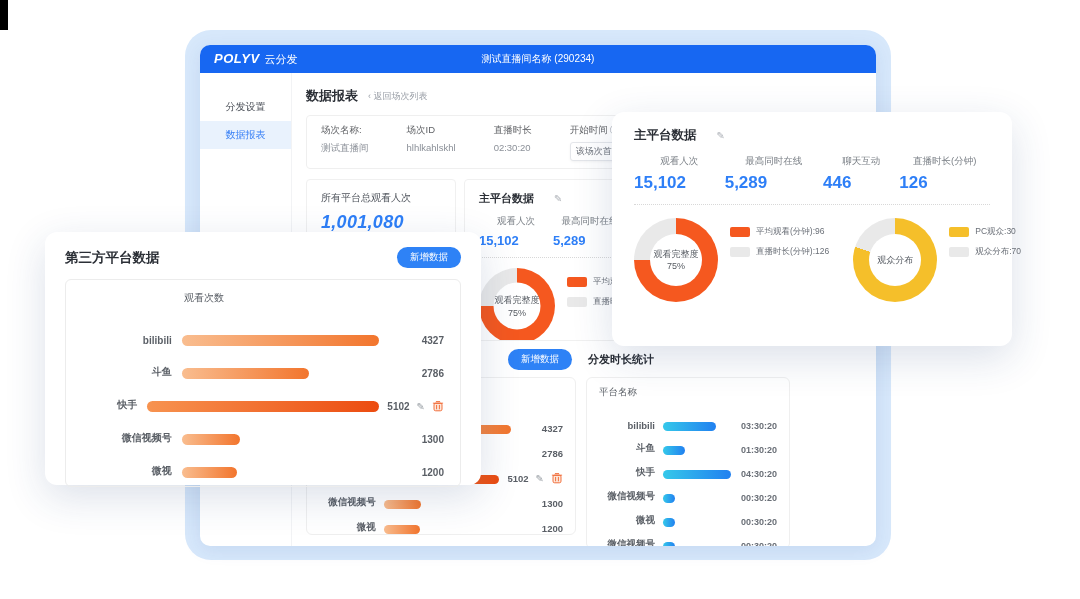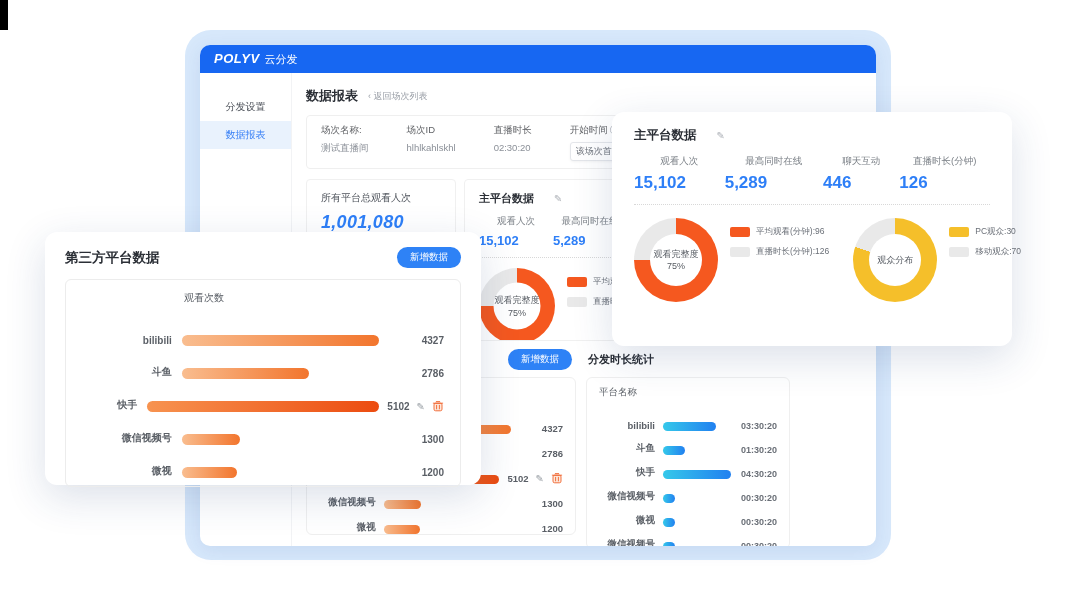--- a/index.html
+++ b/index.html
@@ -151,20 +151,21 @@
   <div class="black-strip"></div>
 
   <div class="frame">
     <div class="window">
 
       <div class="titlebar">
         <div class="brand">
           <span class="brand-main">POLYV</span>
           <span class="brand-suffix">云分发</span>
         </div>
+        <div class="titlebar-title">测试直播间名称 (290234)</div>
       </div>
 
       <div class="app-body">
         <div class="sidebar">
             <div class="side-item">分发设置</div>
             <div class="side-item active">数据报表</div>
           </div>
 
         <div class="content">
           <div class="content-inner">
@@ -482,20 +483,20 @@
               <div>观众分布</div>
             </div>
           </div>
           <div class="legend">
             <div class="legend-item">
               <span class="legend-swatch" style="background: rgb(245, 191, 42);"></span>
               <span class="legend-label">PC观众:30</span>
             </div>
             <div class="legend-item">
               <span class="legend-swatch" style="background: rgb(233, 233, 233);"></span>
-              <span class="legend-label">移动观众:70</span>
+              <span class="legend-label">观众分布:70</span>
             </div>
           </div>
         </div>
       </div>
   </div>
 
 </div>
 
 </body></html>

